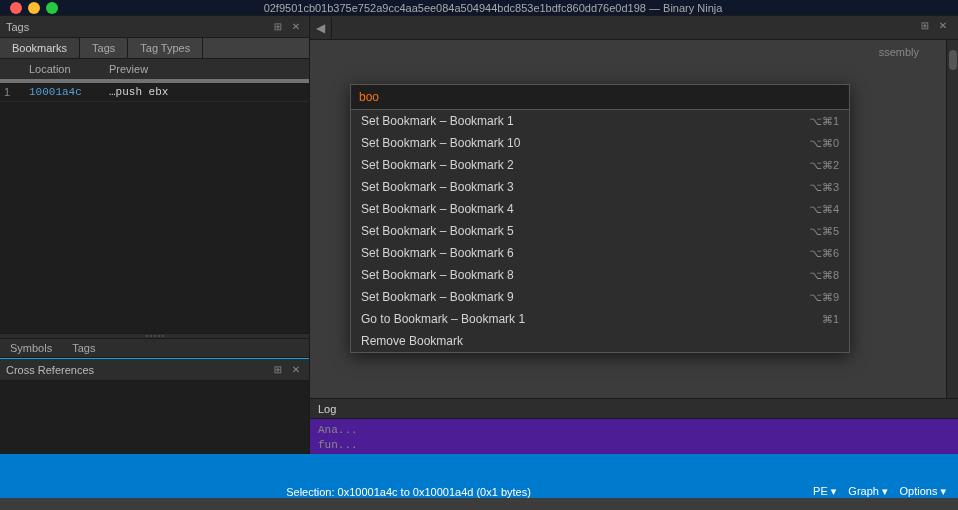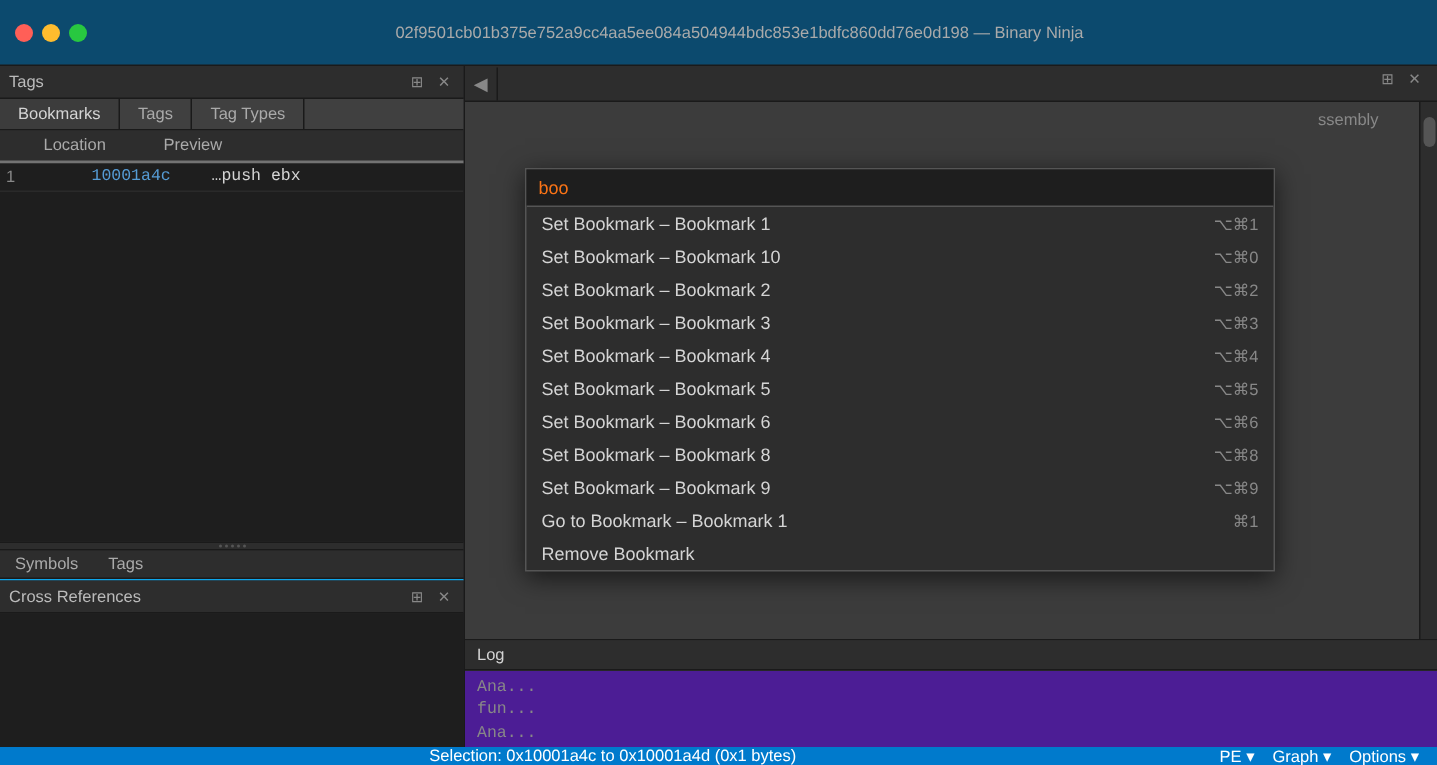--- a/index.html
+++ b/index.html
@@ -8,22 +8,22 @@
       height: 510px;
       background: #3c3c3c;
       font-family: -apple-system, BlinkMacSystemFont, 'Helvetica Neue', Arial, sans-serif;
       font-size: 12px;
       color: #d4d4d4;
       overflow: hidden;
     }
 
     
     .title-bar {
-      height: 44px;
-      background: #0c4a6e;
+      height: 16px;
+      background: #0f172a;
       display: flex;
       align-items: center;
       justify-content: center;
       position: relative;
       border-bottom: 1px solid #1a1a1a;
       padding-left: 28px;
     }
     .traffic-lights {
       position: absolute;
       left: 10px;
@@ -105,21 +105,21 @@
     }
     .tab.active {
       background: #3c3c3c;
       color: #d4d4d4;
     }
 
     
     .table-header {
       display: flex;
       background: #2d2d2d;
-      border-bottom: 2px solid #737373;
+      border-bottom: 4px solid #737373;
       padding: 2px 0;
     }
     .col-num {
       width: 25px;
       padding: 2px 4px;
       font-size: 11px;
       color: #888;
     }
     .col-location {
       width: 80px;
@@ -149,21 +149,20 @@
       padding: 2px 4px;
       font-size: 11px;
       color: #888;
     }
     .row-location {
       width: 80px;
       padding: 2px 4px;
       font-size: 11px;
       color: #569cd6;
       font-family: 'Courier New', monospace;
-      margin-left: 32px;
     }
     .row-preview {
       flex: 1;
       padding: 2px 4px;
       font-size: 11px;
       color: #d4d4d4;
       font-family: 'Courier New', monospace;
     }
 
     
@@ -299,24 +298,24 @@
     .log-icons {
       position: absolute;
       right: 8px;
       top: 2px;
       display: flex;
       gap: 4px;
     }
 
     
     .status-bar {
-      height: 28px;
+      height: 44px;
       background: #007acc;
       display: flex;
-      align-items: flex-start;
+      align-items: flex-end;
       padding: 0 12px;
       gap: 8px;
       width: 100%;
       position: absolute;
       bottom: 0;
     }
     .status-text {
       font-size: 11px;
       color: #fff;
       flex: 1;

